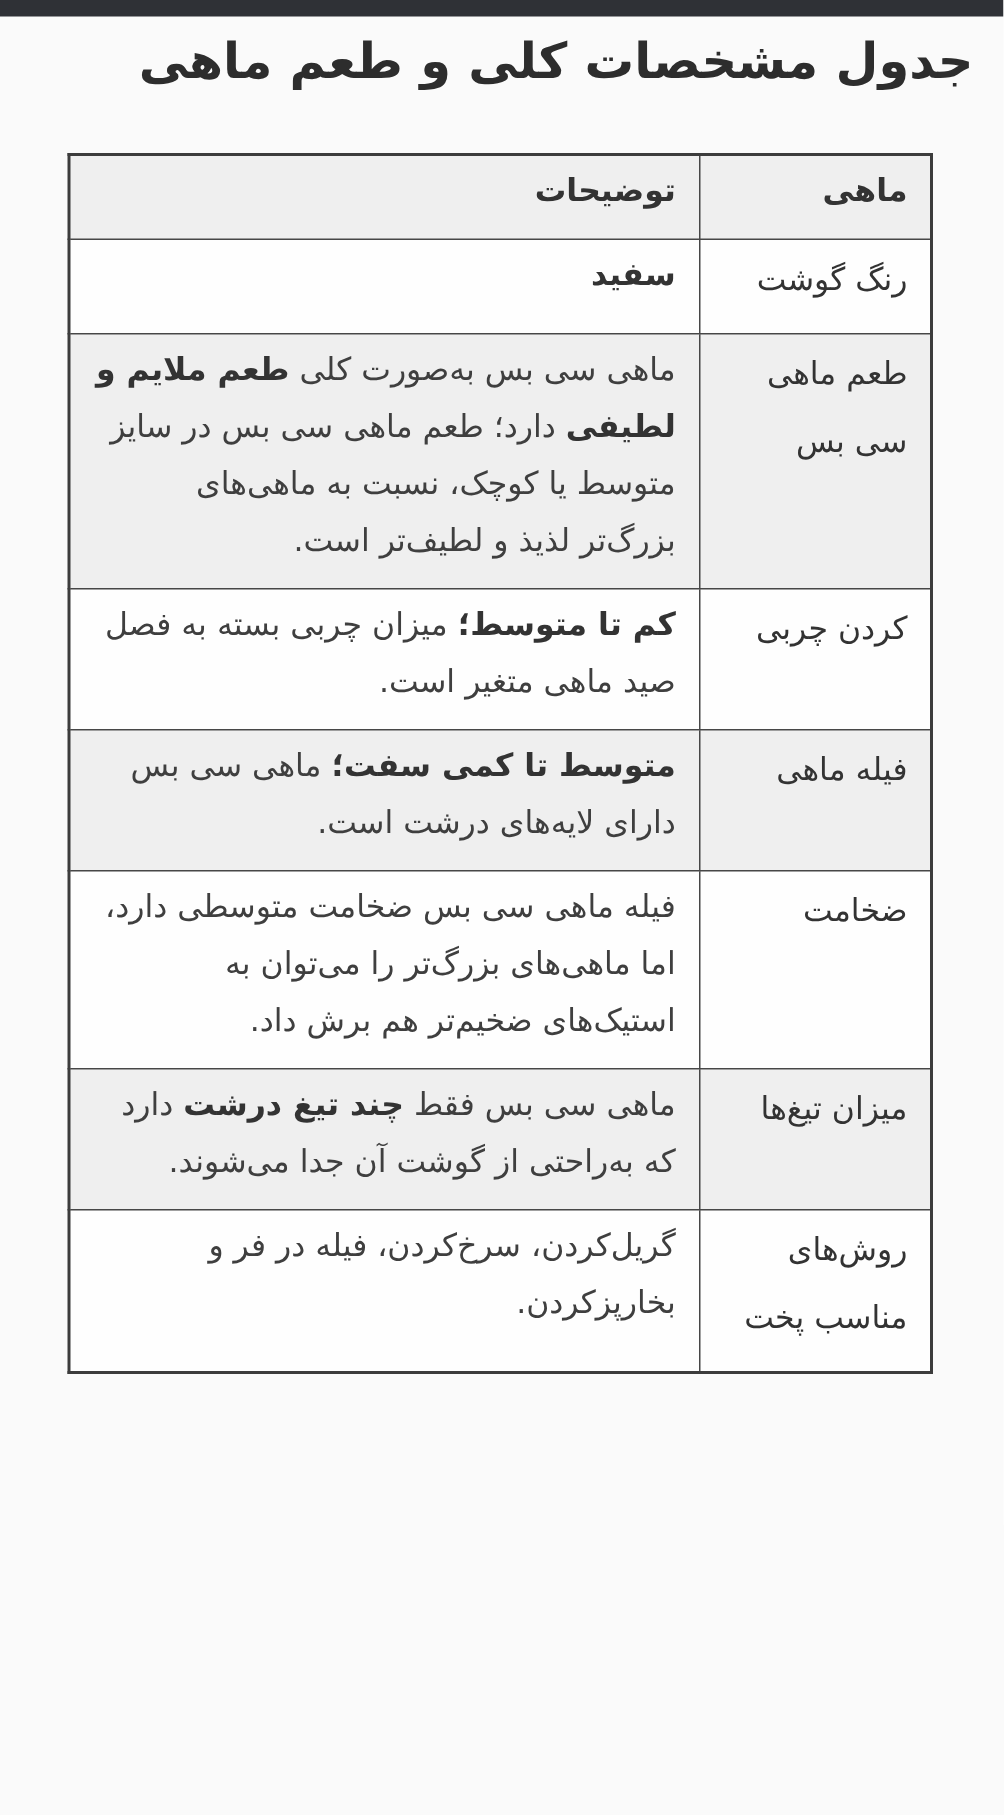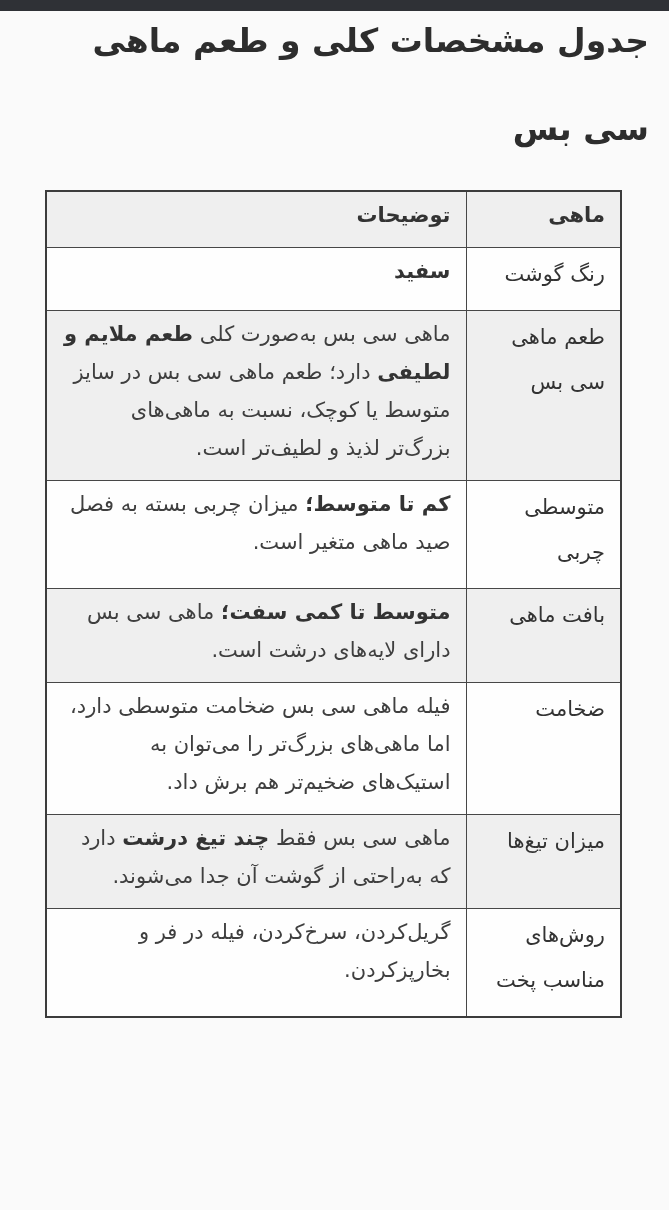--- a/index.html
+++ b/index.html
@@ -85,21 +85,20 @@
 </style>
 </head>
 <body>
 
 <div class="screen">
 
   <div class="top-bar"></div>
 
   <h1 class="page-title">
       <span class="title-line">جدول مشخصات کلی و طعم ماهی</span>
-      <span class="title-line">سی بس</span>
     </h1>
 
   <table class="spec-table">
     <colgroup>
       <col class="c-feature">
       <col class="c-desc">
     </colgroup>
     <thead>
       <tr>
         <th>ماهی</th>
@@ -109,25 +108,25 @@
     <tbody>
       <tr>
         <td class="feature">رنگ گوشت</td>
         <td class="desc"><span></span><b>سفید</b><span></span></td>
       </tr>
       <tr>
         <td class="feature">طعم ماهی سی بس</td>
         <td class="desc"><span>ماهی سی بس به‌صورت کلی </span><b>طعم ملایم و لطیفی</b><span> دارد؛ طعم ماهی سی بس در سایز متوسط یا کوچک، نسبت به ماهی‌های بزرگ‌تر لذیذ و لطیف‌تر است.</span></td>
       </tr>
       <tr>
-        <td class="feature">متوسطی چربی</td>
+        <td class="feature">کردن چربی</td>
         <td class="desc"><span></span><b>کم تا متوسط؛</b><span> میزان چربی بسته به فصل صید ماهی متغیر است.</span></td>
       </tr>
       <tr>
-        <td class="feature">بافت ماهی</td>
+        <td class="feature">فیله ماهی</td>
         <td class="desc"><span></span><b>متوسط تا کمی سفت؛</b><span> ماهی سی بس دارای لایه‌های درشت است.</span></td>
       </tr>
       <tr>
         <td class="feature">ضخامت</td>
         <td class="desc"><span>فیله ماهی سی بس ضخامت متوسطی دارد، اما ماهی‌های بزرگ‌تر را می‌توان به استیک‌های ضخیم‌تر هم برش داد.</span><b></b><span></span></td>
       </tr>
       <tr>
         <td class="feature">میزان تیغ‌ها</td>
         <td class="desc"><span>ماهی سی بس فقط </span><b>چند تیغ درشت</b><span> دارد که به‌راحتی از گوشت آن جدا می‌شوند.</span></td>
       </tr>

